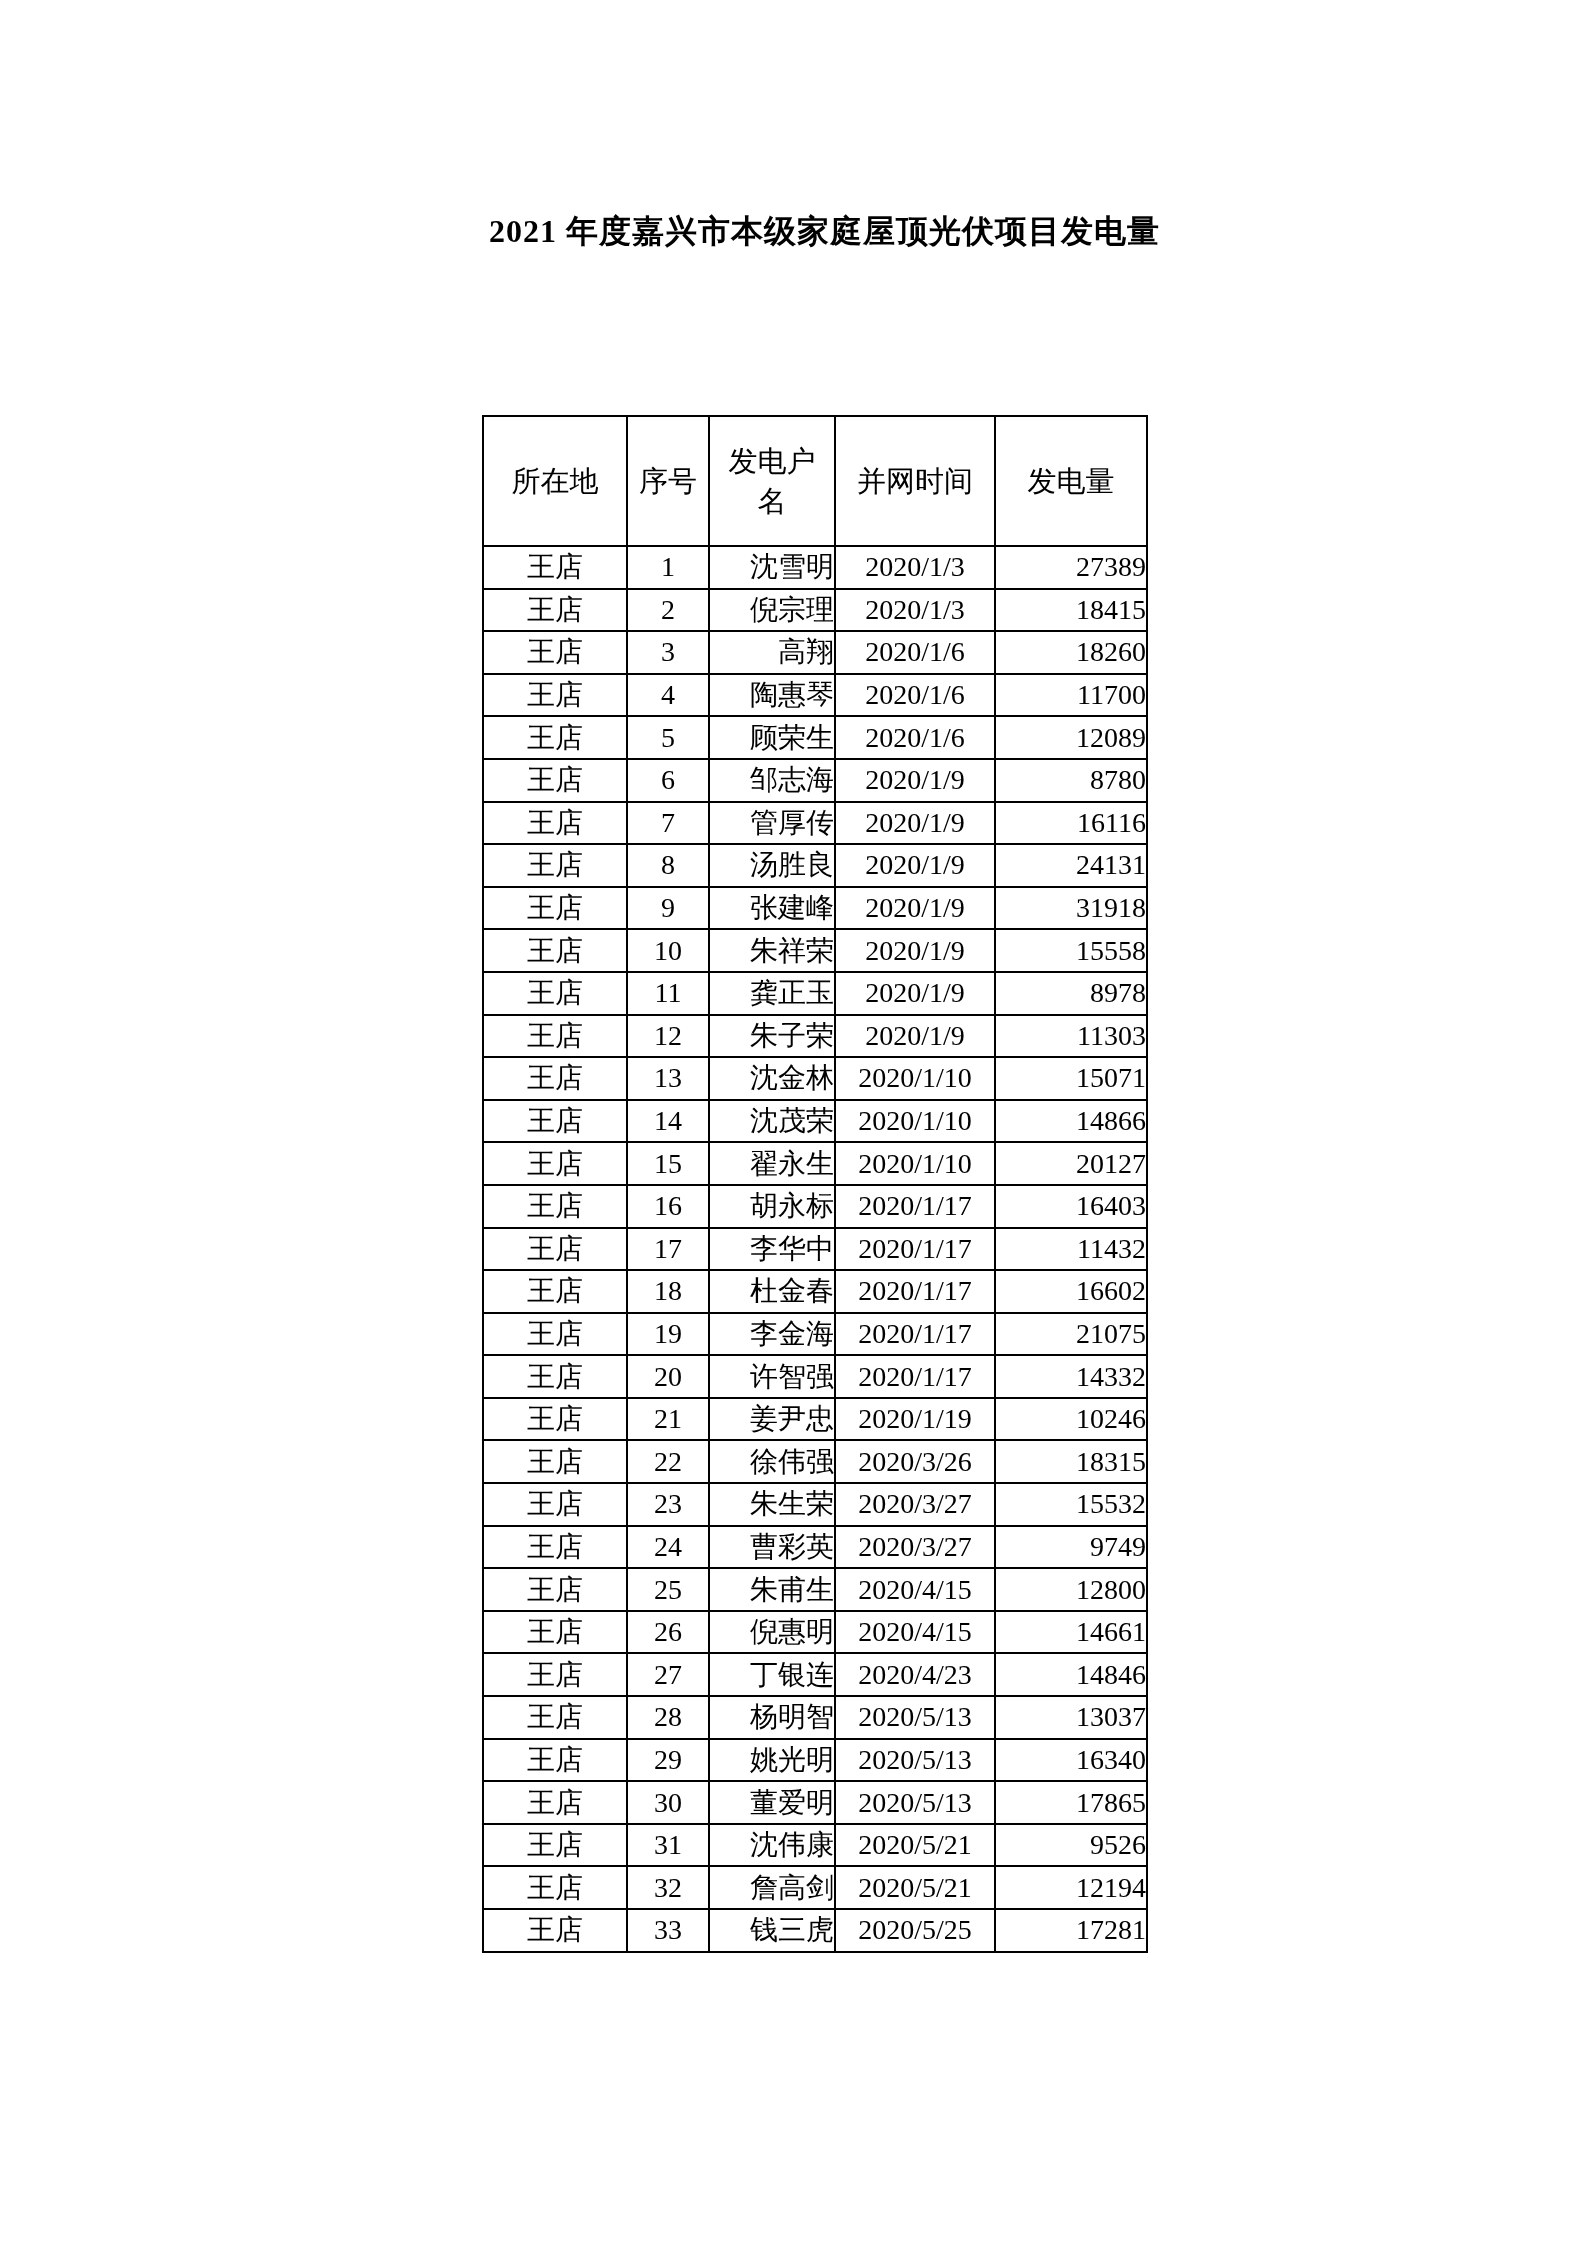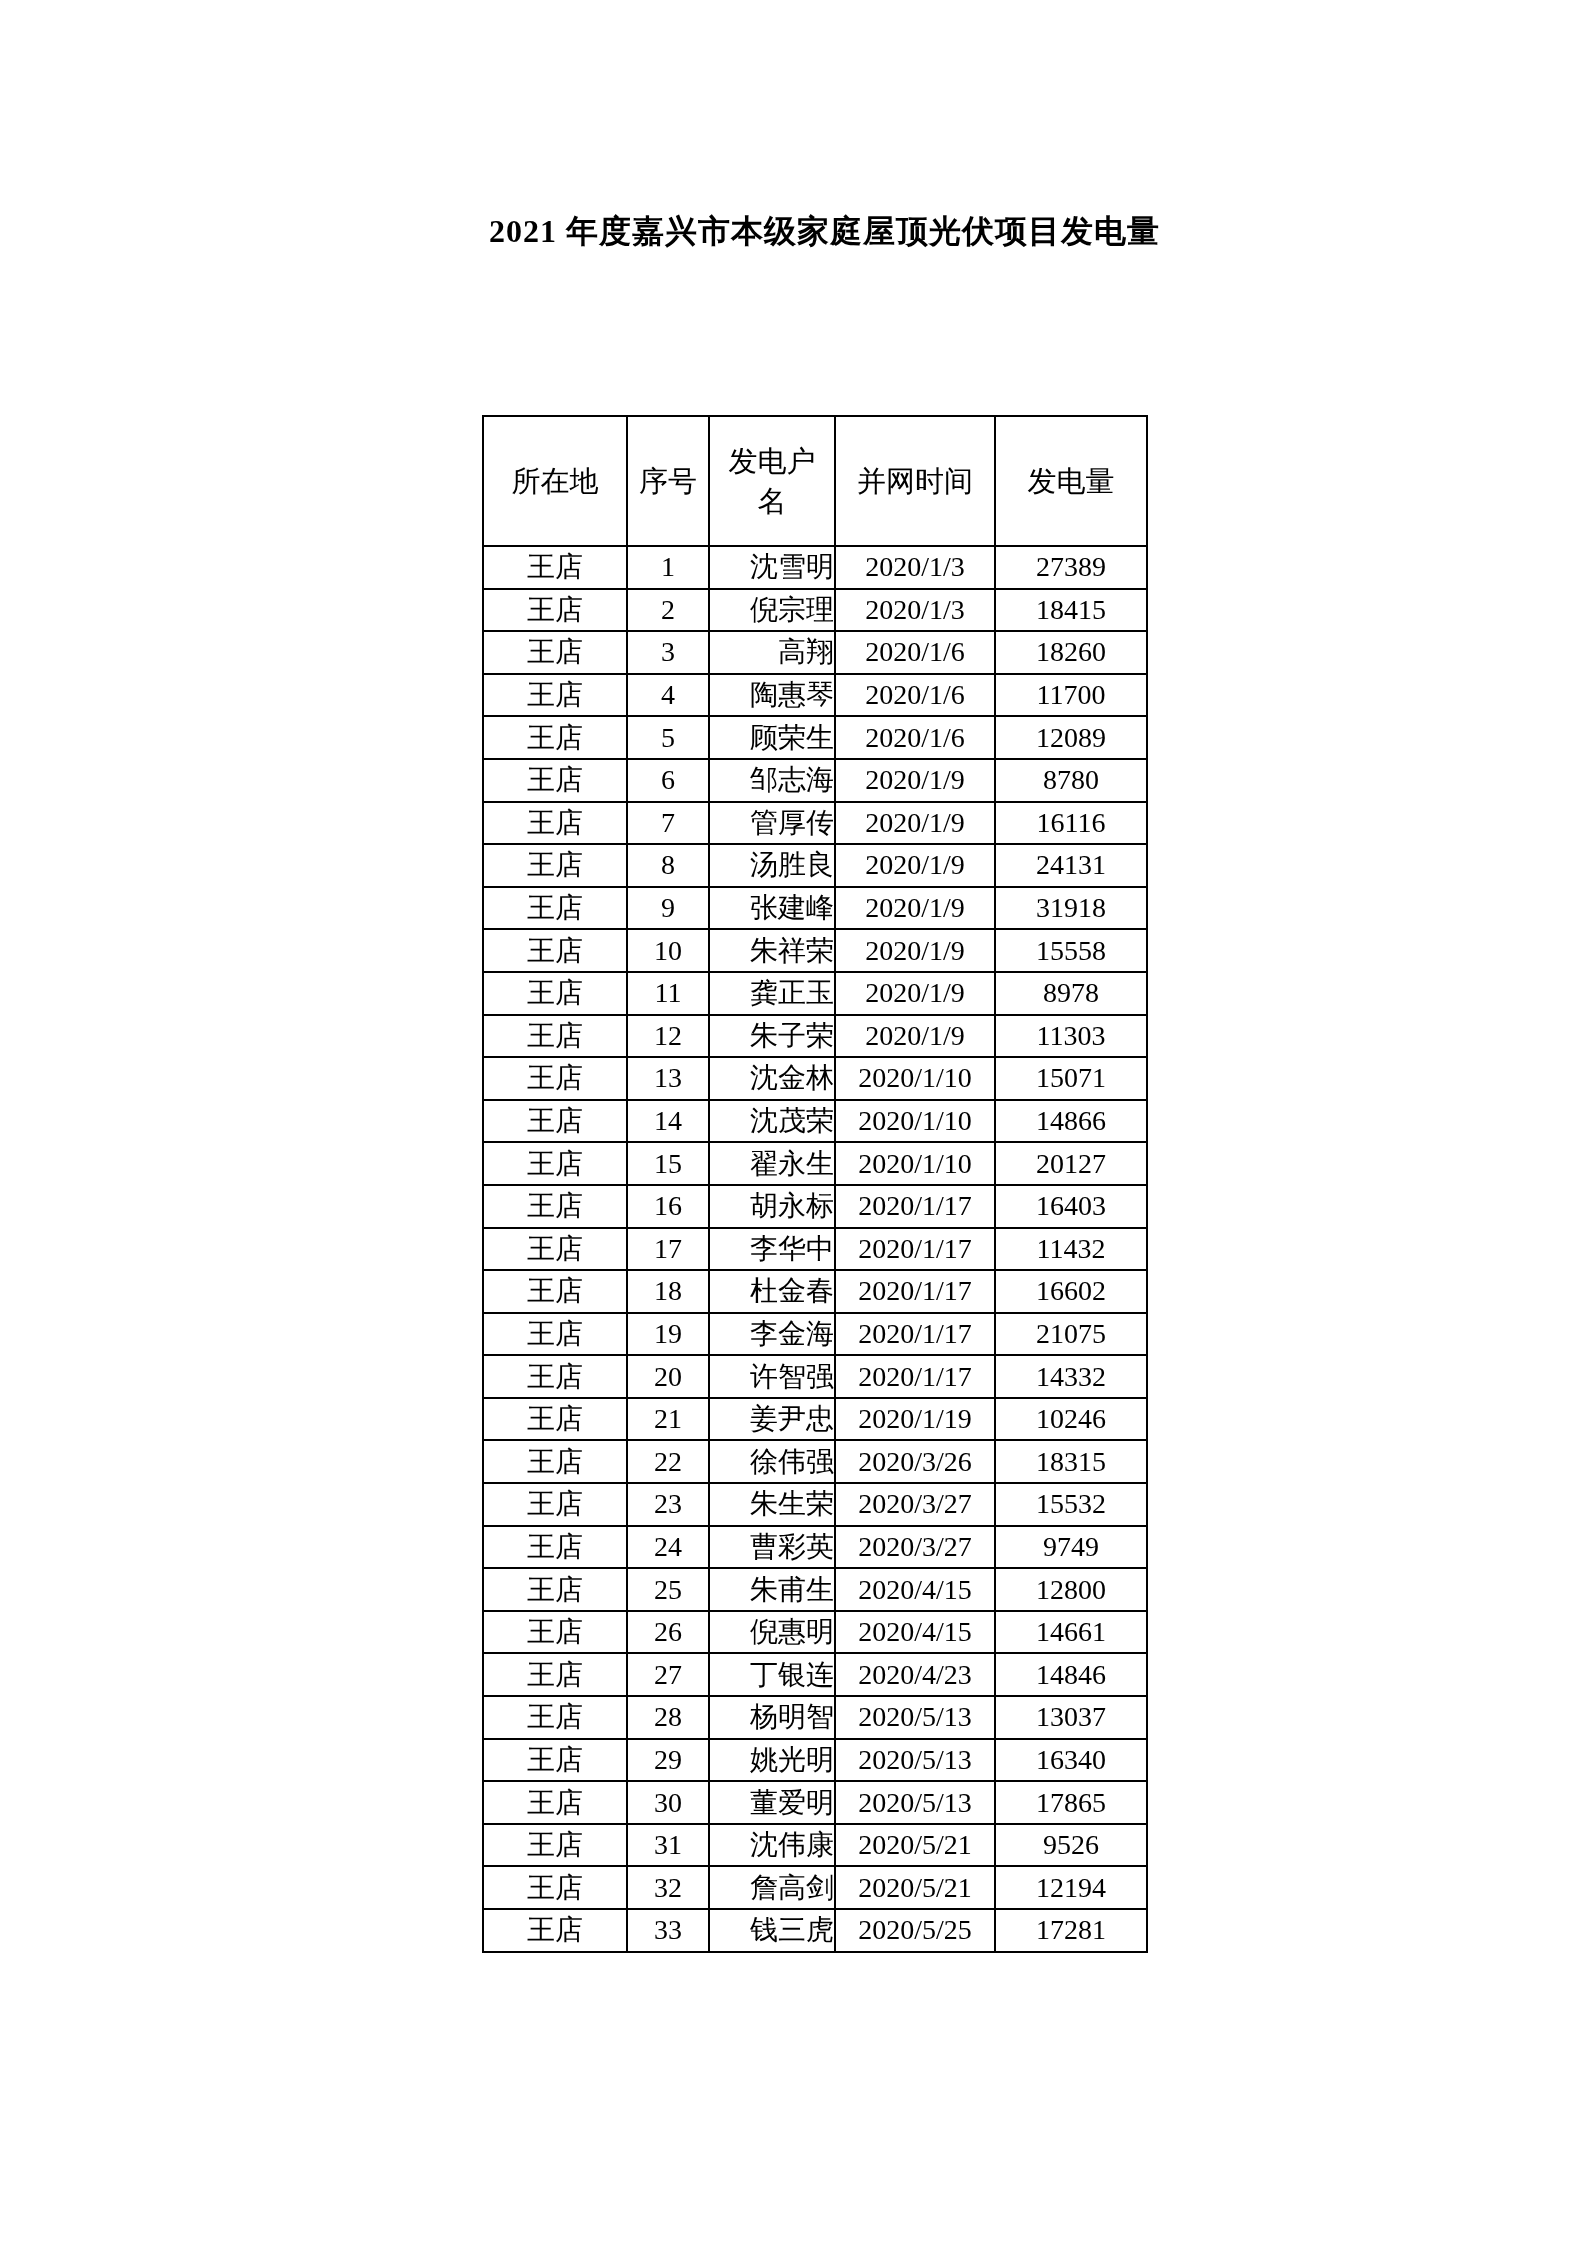--- a/index.html
+++ b/index.html
@@ -54,21 +54,21 @@
     height: 40.6px;
     font-size: 28px;
     line-height: 30px;
     vertical-align: middle;
     padding: 0;
     white-space: nowrap;
   }
   td.c0, td.c1 { text-align: center; }
   td.c2 { text-align: right; padding-left: 14px; }
   td.c3 { text-align: center; padding-left: 15px; }
-  td.c4 { text-align: center; padding-left: 13px; }
+  td.c4 { text-align: right; padding-left: 13px; }
 </style>
 </head>
 <body>
 
 <div class="title-block">
   <div>2021 年度嘉兴市本级家庭屋顶光伏项目发电量</div>
 </div>
 
 <table class="doc-table">
   <colgroup>

